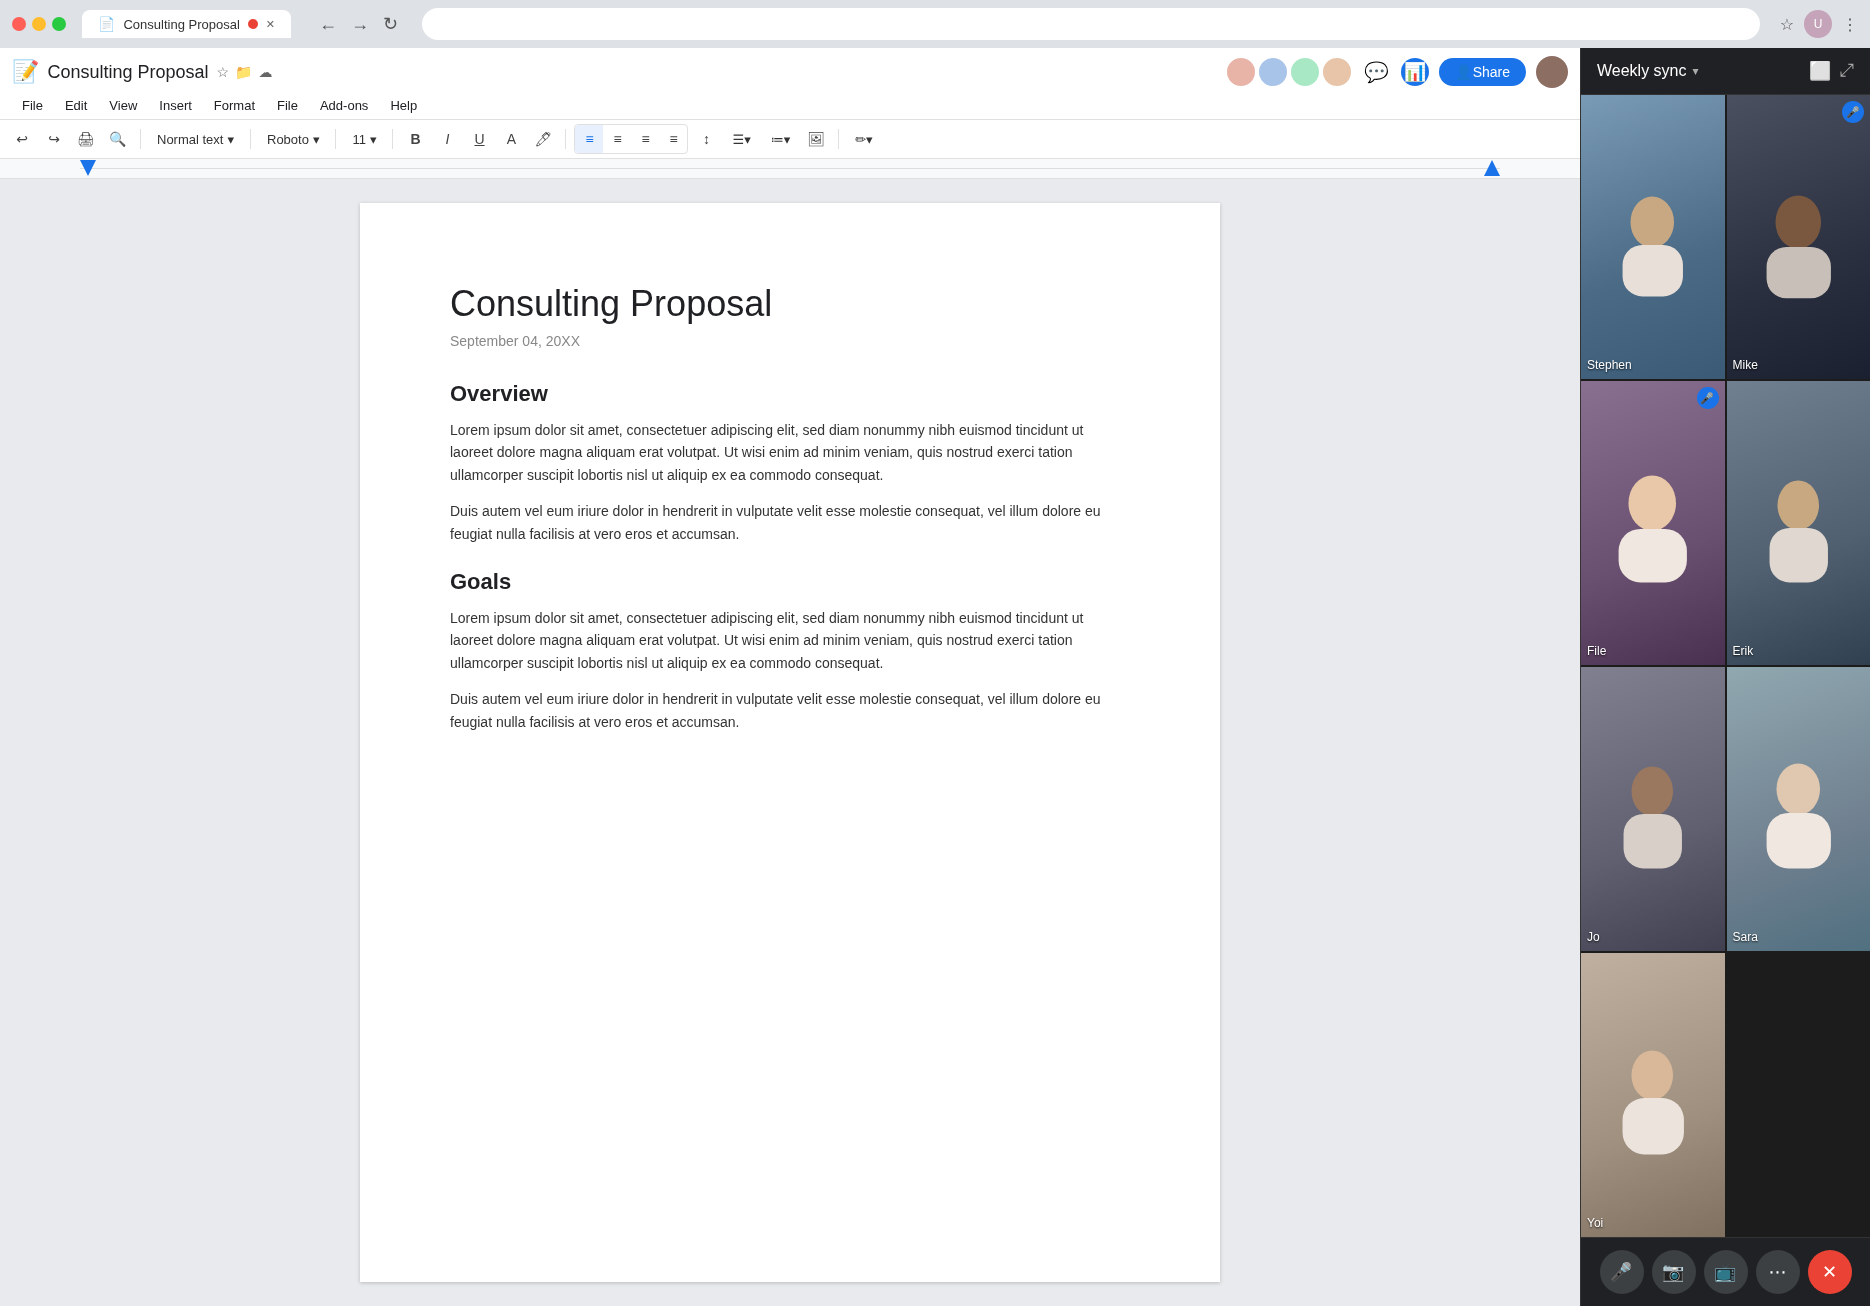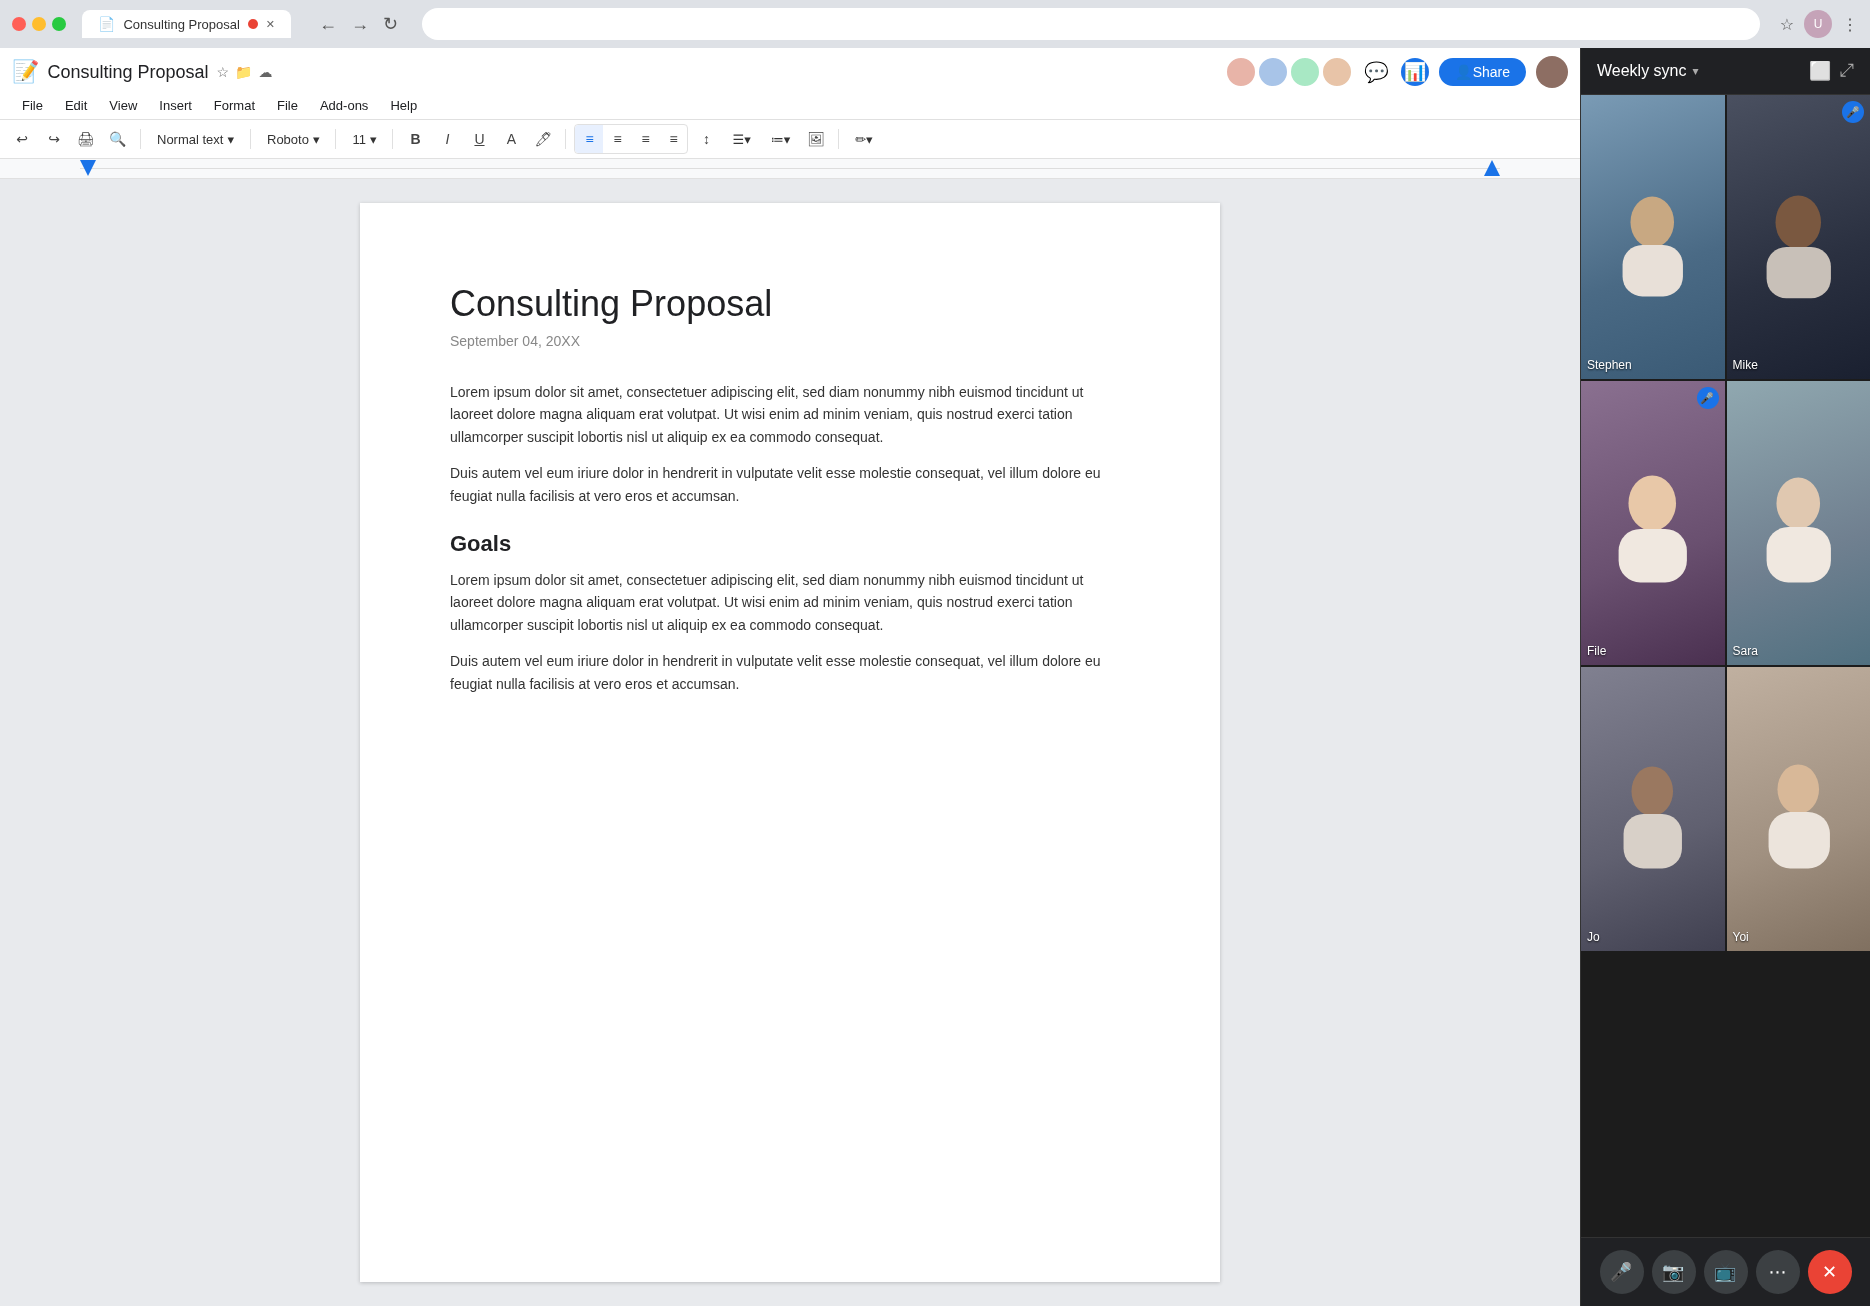--- a/index.html
+++ b/index.html
@@ -414,20 +414,21 @@
       <div class="ruler-line">
         <div class="ruler-marker" style="left: 0;"></div>
         <div class="ruler-marker" style="right: 0; transform: rotate(180deg);"></div>
       </div>
     </div>
 
     <div class="doc-canvas-area">
       <div class="doc-page">
         <h1 class="doc-title-text">Consulting Proposal</h1>
         <p class="doc-date">September 04, 20XX</p>
+        <h2 class="doc-heading">Overview</h2>
         <p class="doc-para">Lorem ipsum dolor sit amet, consectetuer adipiscing elit, sed diam nonummy nibh euismod tincidunt ut laoreet dolore magna aliquam erat volutpat. Ut wisi enim ad minim veniam, quis nostrud exerci tation ullamcorper suscipit lobortis nisl ut aliquip ex ea commodo consequat.</p>
         <p class="doc-para">Duis autem vel eum iriure dolor in hendrerit in vulputate velit esse molestie consequat, vel illum dolore eu feugiat nulla facilisis at vero eros et accumsan.</p>
         <h2 class="doc-heading">Goals</h2>
         <p class="doc-para">Lorem ipsum dolor sit amet, consectetuer adipiscing elit, sed diam nonummy nibh euismod tincidunt ut laoreet dolore magna aliquam erat volutpat. Ut wisi enim ad minim veniam, quis nostrud exerci tation ullamcorper suscipit lobortis nisl ut aliquip ex ea commodo consequat.</p>
         <p class="doc-para">Duis autem vel eum iriure dolor in hendrerit in vulputate velit esse molestie consequat, vel illum dolore eu feugiat nulla facilisis at vero eros et accumsan.</p>
       </div>
     </div>
   </div>
 
   <div class="meet-panel">
@@ -470,39 +471,48 @@
           <svg viewBox="0 0 145 120" width="100%" height="100%" style="position:absolute;top:0;left:0;">
             <ellipse cx="72" cy="40" rx="24" ry="28" fill="#e8c8a8"></ellipse>
             <rect x="38" y="66" width="69" height="54" rx="22" fill="#f0e8e0"></rect>
           </svg>
         </div>
         <div class="mic-indicator">🎤</div>
         <span class="participant-name">File</span>
       </div>
 
 
+      <div class="video-tile person-bg-5">
+        <div class="face-tile" style="background: linear-gradient(160deg, #708090 0%, #506070 60%, #304050 100%);">
+          <svg viewBox="0 0 145 120" width="100%" height="100%" style="position:absolute;top:0;left:0;">
+            <ellipse cx="72" cy="42" rx="21" ry="25" fill="#c8a880"></ellipse>
+            <rect x="43" y="65" width="59" height="55" rx="20" fill="#e0d8d0"></rect>
+          </svg>
+        </div>
+        <span class="participant-name">Erik</span>
+      </div>
+
+      <div class="video-tile person-bg-7">
+        <div class="face-tile" style="background: linear-gradient(160deg, #808090 0%, #606070 60%, #404050 100%);">
+          <svg viewBox="0 0 145 120" width="100%" height="100%" style="position:absolute;top:0;left:0;">
+            <ellipse cx="72" cy="42" rx="21" ry="25" fill="#9a7860"></ellipse>
+            <rect x="43" y="65" width="59" height="55" rx="20" fill="#d8d0c8"></rect>
+          </svg>
+        </div>
+        <span class="participant-name">Jo</span>
+      </div>
 
       <div class="video-tile person-bg-6">
         <div class="face-tile" style="background: linear-gradient(160deg, #90a8b0 0%, #708090 60%, #507080 100%);">
           <svg viewBox="0 0 145 120" width="100%" height="100%" style="position:absolute;top:0;left:0;">
             <ellipse cx="72" cy="40" rx="22" ry="26" fill="#e0c8b0"></ellipse>
             <rect x="40" y="64" width="65" height="56" rx="22" fill="#f0e8e0"></rect>
           </svg>
         </div>
         <span class="participant-name">Sara</span>
-      </div>
-
-      <div class="video-tile person-bg-7">
-        <div class="face-tile" style="background: linear-gradient(160deg, #808090 0%, #606070 60%, #404050 100%);">
-          <svg viewBox="0 0 145 120" width="100%" height="100%" style="position:absolute;top:0;left:0;">
-            <ellipse cx="72" cy="42" rx="21" ry="25" fill="#9a7860"></ellipse>
-            <rect x="43" y="65" width="59" height="55" rx="20" fill="#d8d0c8"></rect>
-          </svg>
-        </div>
-        <span class="participant-name">Jo</span>
       </div>
 
       <div class="video-tile person-bg-8">
         <div class="face-tile" style="background: linear-gradient(160deg, #c0b0a0 0%, #a09080 60%, #807060 100%);">
           <svg viewBox="0 0 145 120" width="100%" height="100%" style="position:absolute;top:0;left:0;">
             <ellipse cx="72" cy="40" rx="21" ry="25" fill="#d8b898"></ellipse>
             <rect x="42" y="63" width="62" height="57" rx="22" fill="#ece4dc"></rect>
           </svg>
         </div>
         <span class="participant-name">Yoi</span>

